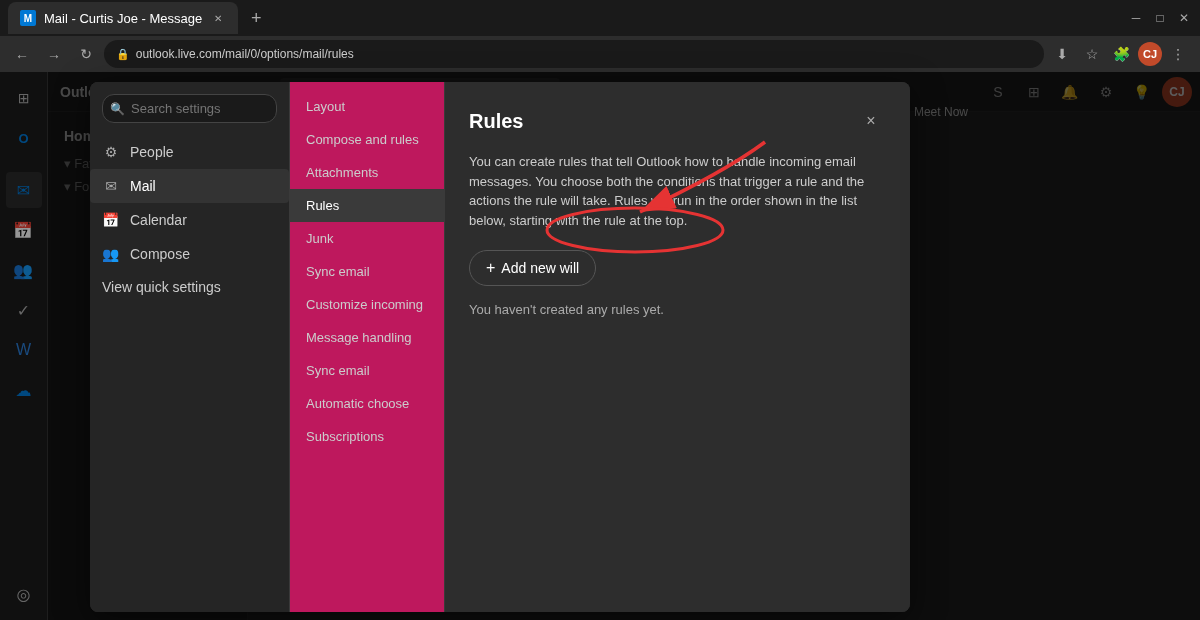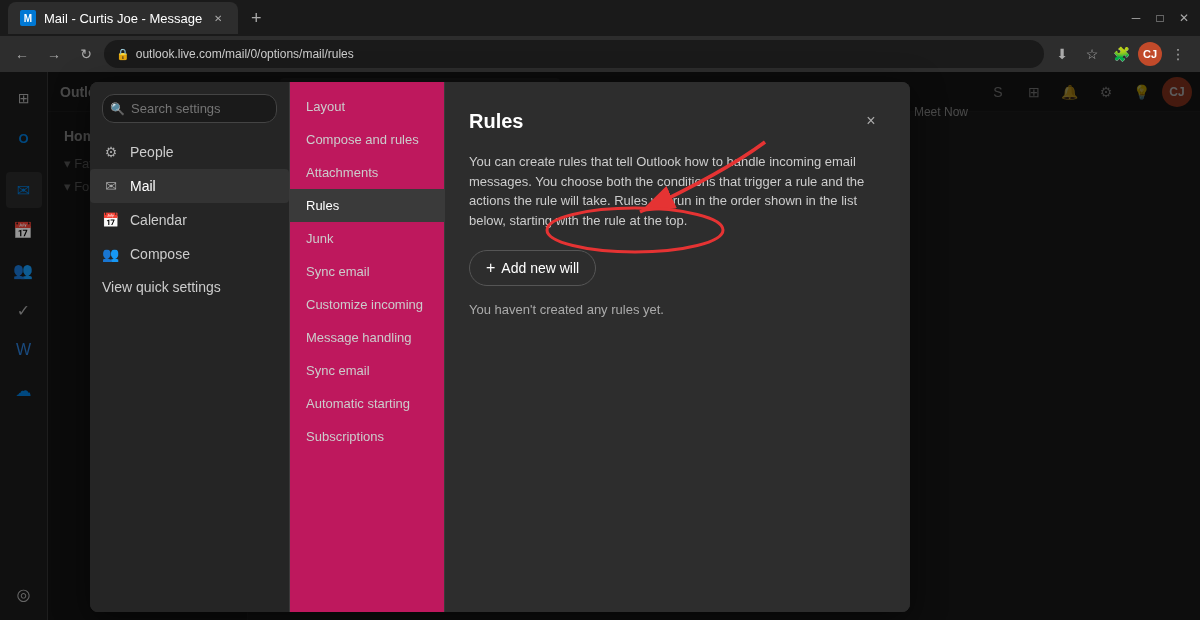--- a/index.html
+++ b/index.html
@@ -524,21 +524,21 @@
       <div class="settings-middle">
         <div class="settings-sub-item">Layout</div>
         <div class="settings-sub-item">Compose and rules</div>
         <div class="settings-sub-item">Attachments</div>
         <div class="settings-sub-item active">Rules</div>
         <div class="settings-sub-item">Junk</div>
         <div class="settings-sub-item">Sync email</div>
         <div class="settings-sub-item">Customize incoming</div>
         <div class="settings-sub-item">Message handling</div>
         <div class="settings-sub-item">Sync email</div>
-        <div class="settings-sub-item">Automatic starting</div>
+        <div class="settings-sub-item">Automatic choose</div>
         <div class="settings-sub-item">Subscriptions</div>
       </div>
 
       <div class="settings-right">
         <div style="display:flex;align-items:center;justify-content:space-between;margin-bottom:16px;">
           <h2 class="modal-title">Rules</h2>
           <div class="modal-close">×</div>
         </div>
         <p class="rules-description">You can create rules that tell Outlook how to handle incoming email messages. You choose both the conditions that trigger a rule and the actions the rule will take. Rules will run in the order shown in the list below, starting with the rule at the top.</p>
         <button class="add-new-rule-btn">

